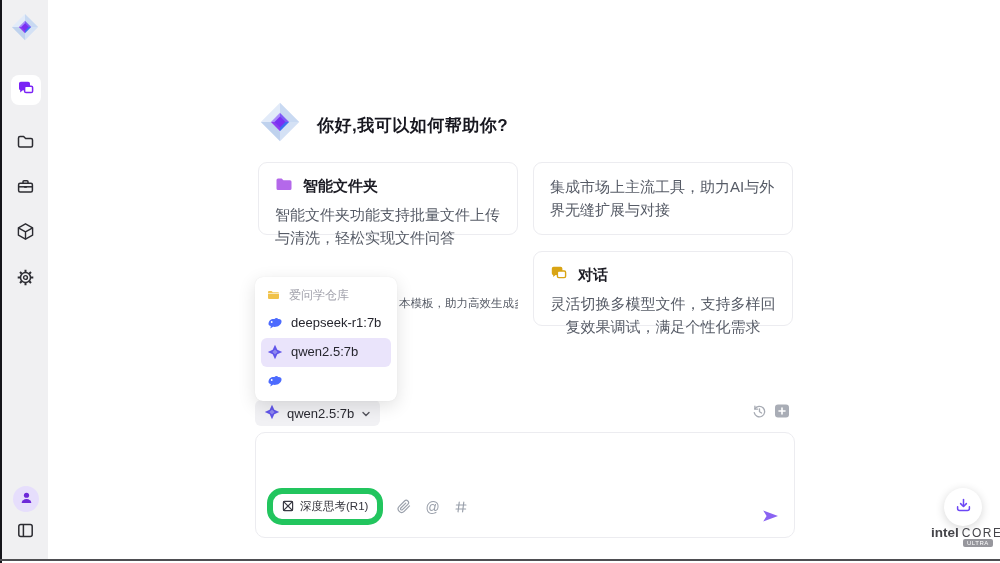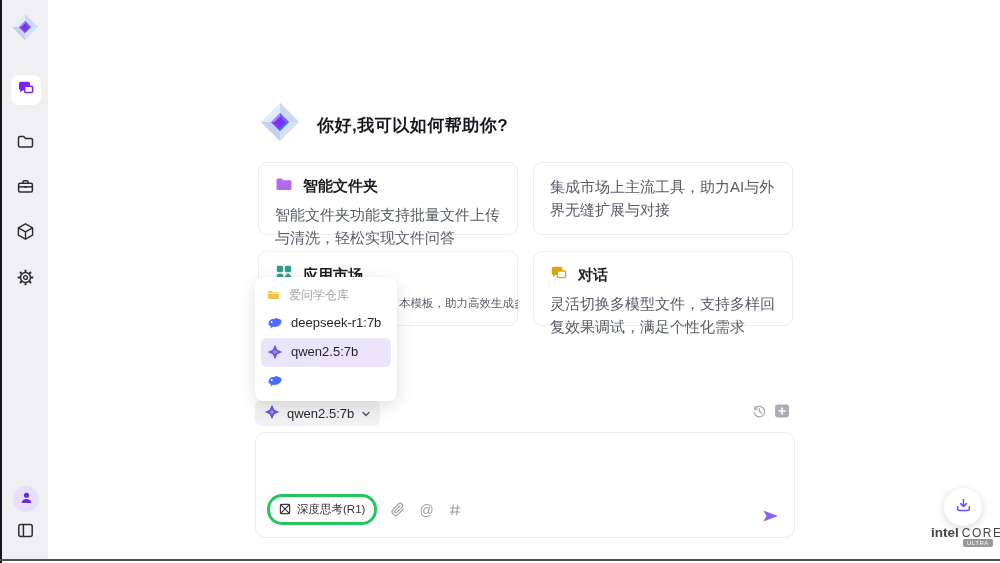--- a/index.html
+++ b/index.html
@@ -22,21 +22,21 @@
 
   
   .greet-logo { position:absolute; left:258px; top:100px; }
   .greet-title { position:absolute; left:317px; top:114px; font-size:17px; font-weight:700; color:#17171f; letter-spacing:.5px; }
 
   
   .card { position:absolute; width:260px; background:#fff; border:1px solid #ececf0; border-radius:9px; padding:12px 16px; cursor:pointer; }
   .card1 { left:258px; top:162px; height:73px; }
   .card2 { left:533px; top:162px; height:73px; }
   .card3 { left:258px; top:251px; height:75px; }
-  .card4 { left:533px; top:251px; height:75px; }
+  .card4 { left:533px; top:251px; height:75px;text-align:center; }
   .card-head { display:flex; align-items:center; gap:10px; margin-bottom:6px; }
   .card-title { font-size:15px; font-weight:700; color:#1c1c24; }
   .card-desc { font-size:15px; color:#565b66; line-height:1.55; }
   .card3-fragment { position:absolute; left:399px; top:296px; font-size:11.5px; color:#565b66; white-space:nowrap; width:119px; overflow:hidden; }
 
   
   .dropdown { position:absolute; left:255px; top:277px; width:142px; background:#fff; border-radius:8px; box-shadow:0 5px 18px rgba(0,0,0,.12), 0 0 1px rgba(0,0,0,.1); padding:5px 6px; z-index:6; }
   .dd-header { display:flex; align-items:center; gap:9px; padding:5px 6px; font-size:12px; color:#a2a2ac; }
   .dd-item { display:flex; align-items:flex-start; gap:8px; padding:6px 6px; font-size:13px; color:#26262e; border-radius:6px; cursor:pointer; height:29px; }
   .dd-item.selected { background:#eae4fb; }
@@ -44,21 +44,21 @@
   
   .model-pill { position:absolute; left:255px; top:400px; height:26px; display:inline-flex; align-items:center; gap:7px; padding:0 9px; background:#f1f1f4; border-radius:6px; font-size:13px; color:#2a2a32; cursor:pointer; }
   .icon-history { position:absolute; left:752px; top:404px; cursor:pointer; }
   .icon-newchat { position:absolute; left:774px; top:403px; cursor:pointer; }
 
   
   .composer { position:absolute; left:255px; top:432px; width:540px; height:106px; background:#fff; border:1px solid #ececf0; border-radius:10px; }
   .composer textarea { position:absolute; left:14px; top:11px; width:440px; height:44px; border:none; outline:none; resize:none; font-family:inherit; font-size:13px; color:#33333a; background:transparent; }
   .composer textarea::placeholder { color:#b9bdc6; }
   .composer-toolbar { position:absolute; left:11px; bottom:12px; display:flex; align-items:center; gap:14px; }
-  .deep-pill { display:inline-flex; align-items:center; gap:6px; border:3px solid #22c55e; border-radius:15px; padding:5px 9px; font-size:11.5px; color:#34343c; background:#fff; cursor:pointer; white-space:nowrap; }
+  .deep-pill { display:inline-flex; align-items:center; gap:6px; border:6px solid #22c55e; border-radius:15px; padding:5px 9px; font-size:11.5px; color:#34343c; background:#fff; cursor:pointer; white-space:nowrap; }
   .tb-icon { display:flex; align-items:center; cursor:pointer; color:#9aa0ab; }
   .at-glyph { font-size:14px; color:#9aa0ab; font-weight:400; }
   .send-btn { position:absolute; right:15px; bottom:13px; cursor:pointer; display:flex; }
 
   
   .fab { position:absolute; left:944px; top:488px; width:38px; height:38px; border-radius:50%; background:#fff; box-shadow:0 2px 10px rgba(0,0,0,.16); display:flex; align-items:center; justify-content:center; cursor:pointer; }
   .intel { position:absolute; left:931px; top:523px; color:#45454a; white-space:nowrap; }
   .intel .i1 { font-size:13.5px; font-weight:700;margin-top:48px; }
   .intel .i2 { font-size:12px; font-weight:400; letter-spacing:1.5px; text-transform:uppercase; margin-left:3px; }
   .intel-badge { position:absolute; left:963px; top:539px; background:#97979d; color:#fff; font-size:6px; letter-spacing:.5px; padding:1px 4px; border-radius:2px; text-transform:uppercase; }
@@ -175,33 +175,20 @@
       </span>
       <span class="card-title">智能文件夹</span>
     </div>
     <div class="card-desc">智能文件夹功能支持批量文件上传与清洗，轻松实现文件问答</div>
   </div>
 
   <div class="card card2">
     <div class="card-desc">集成市场上主流工具，助力AI与外界无缝扩展与对接</div>
   </div>
 
-  <div class="card card3">
-    <div class="card-head">
-      <span>
-        <svg width="18" height="18" viewBox="0 0 18 18">
-          <rect x="1.8" y="1.8" width="6.4" height="6.4" rx="1.6" fill="#2f9d8a"></rect>
-          <rect x="9.8" y="1.8" width="6.4" height="6.4" rx="1.6" fill="#2f9d8a"></rect>
-          <rect x="1.8" y="9.8" width="6.4" height="6.4" rx="1.6" fill="#2f9d8a"></rect>
-          <polygon points="13,9.1 16.9,13 13,16.9 9.1,13" fill="#2f9d8a"></polygon>
-        </svg>
-      </span>
-      <span class="card-title">应用市场</span>
-    </div>
-  </div>
   <div class="card3-fragment">本模板，助力高效生成多</div>
 
   <div class="card card4">
     <div class="card-head">
       <span>
         <svg width="18" height="18" viewBox="0 0 18 18">
           <path d="M1.8 4.6 a1.8 1.8 0 0 1 1.8-1.8 h7 a1.8 1.8 0 0 1 1.8 1.8 v4.6 a1.8 1.8 0 0 1 -1.8 1.8 h-5 l-2.4 2 v-2 a1.8 1.8 0 0 1 -1.4-1.8 Z" fill="#d9a413"></path>
           <rect x="7.4" y="7" width="8.2" height="6.6" rx="1.4" fill="#ffffff" stroke="#d9a413" stroke-width="1.4"></rect>
         </svg>
       </span>

